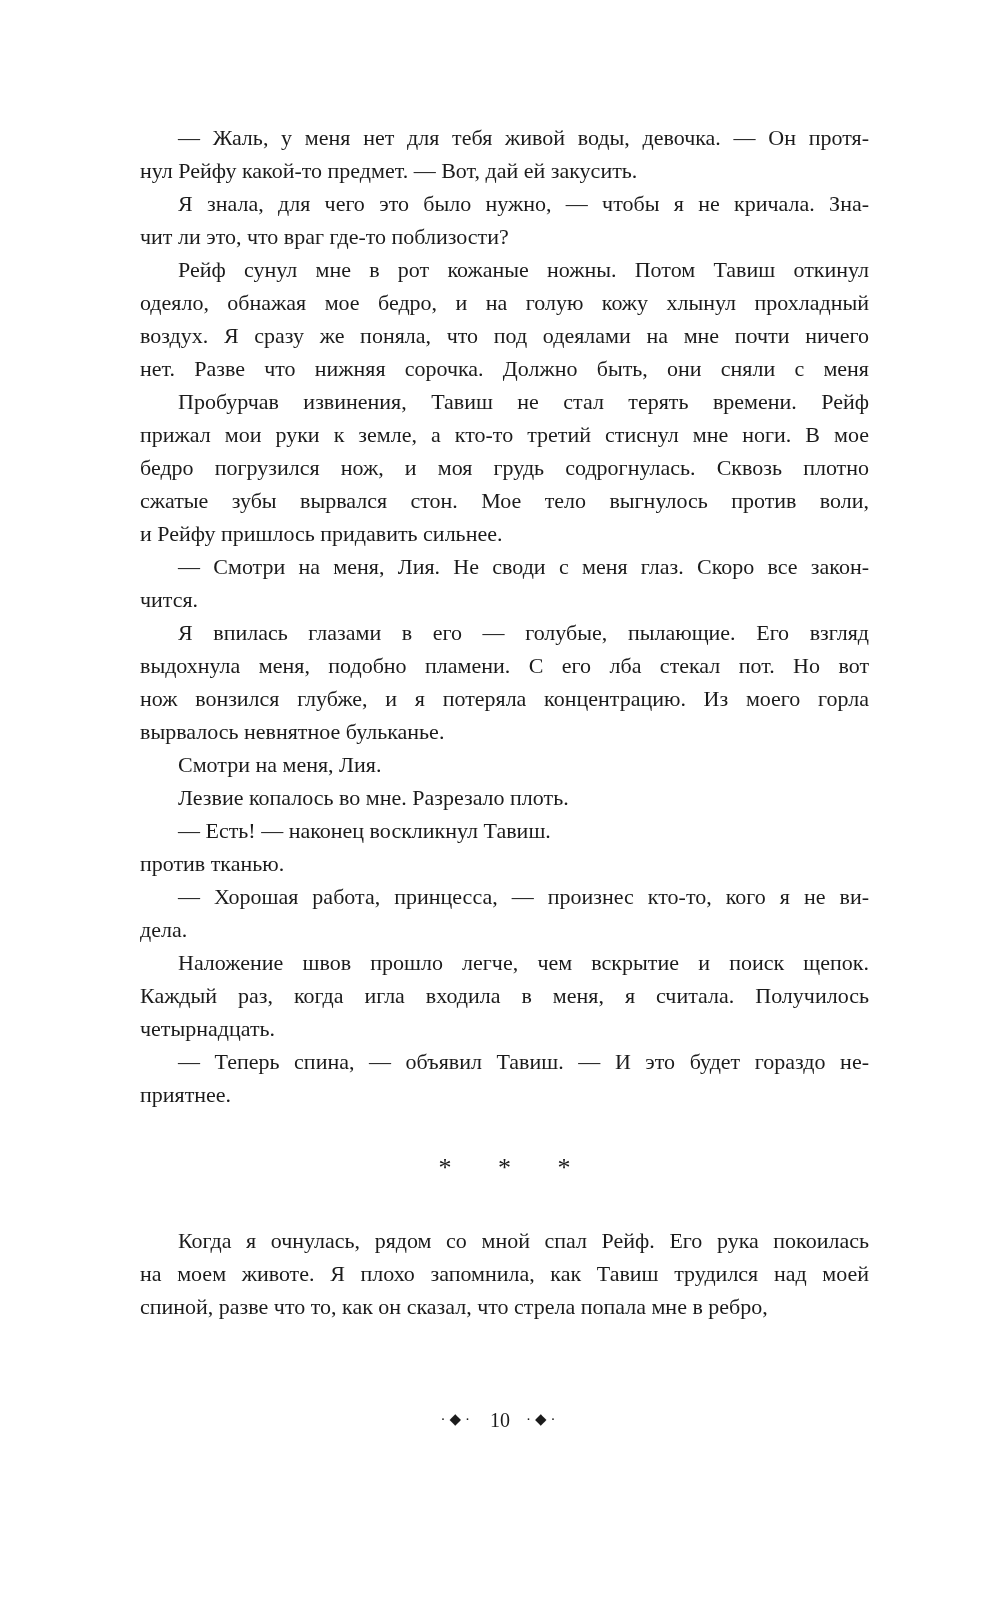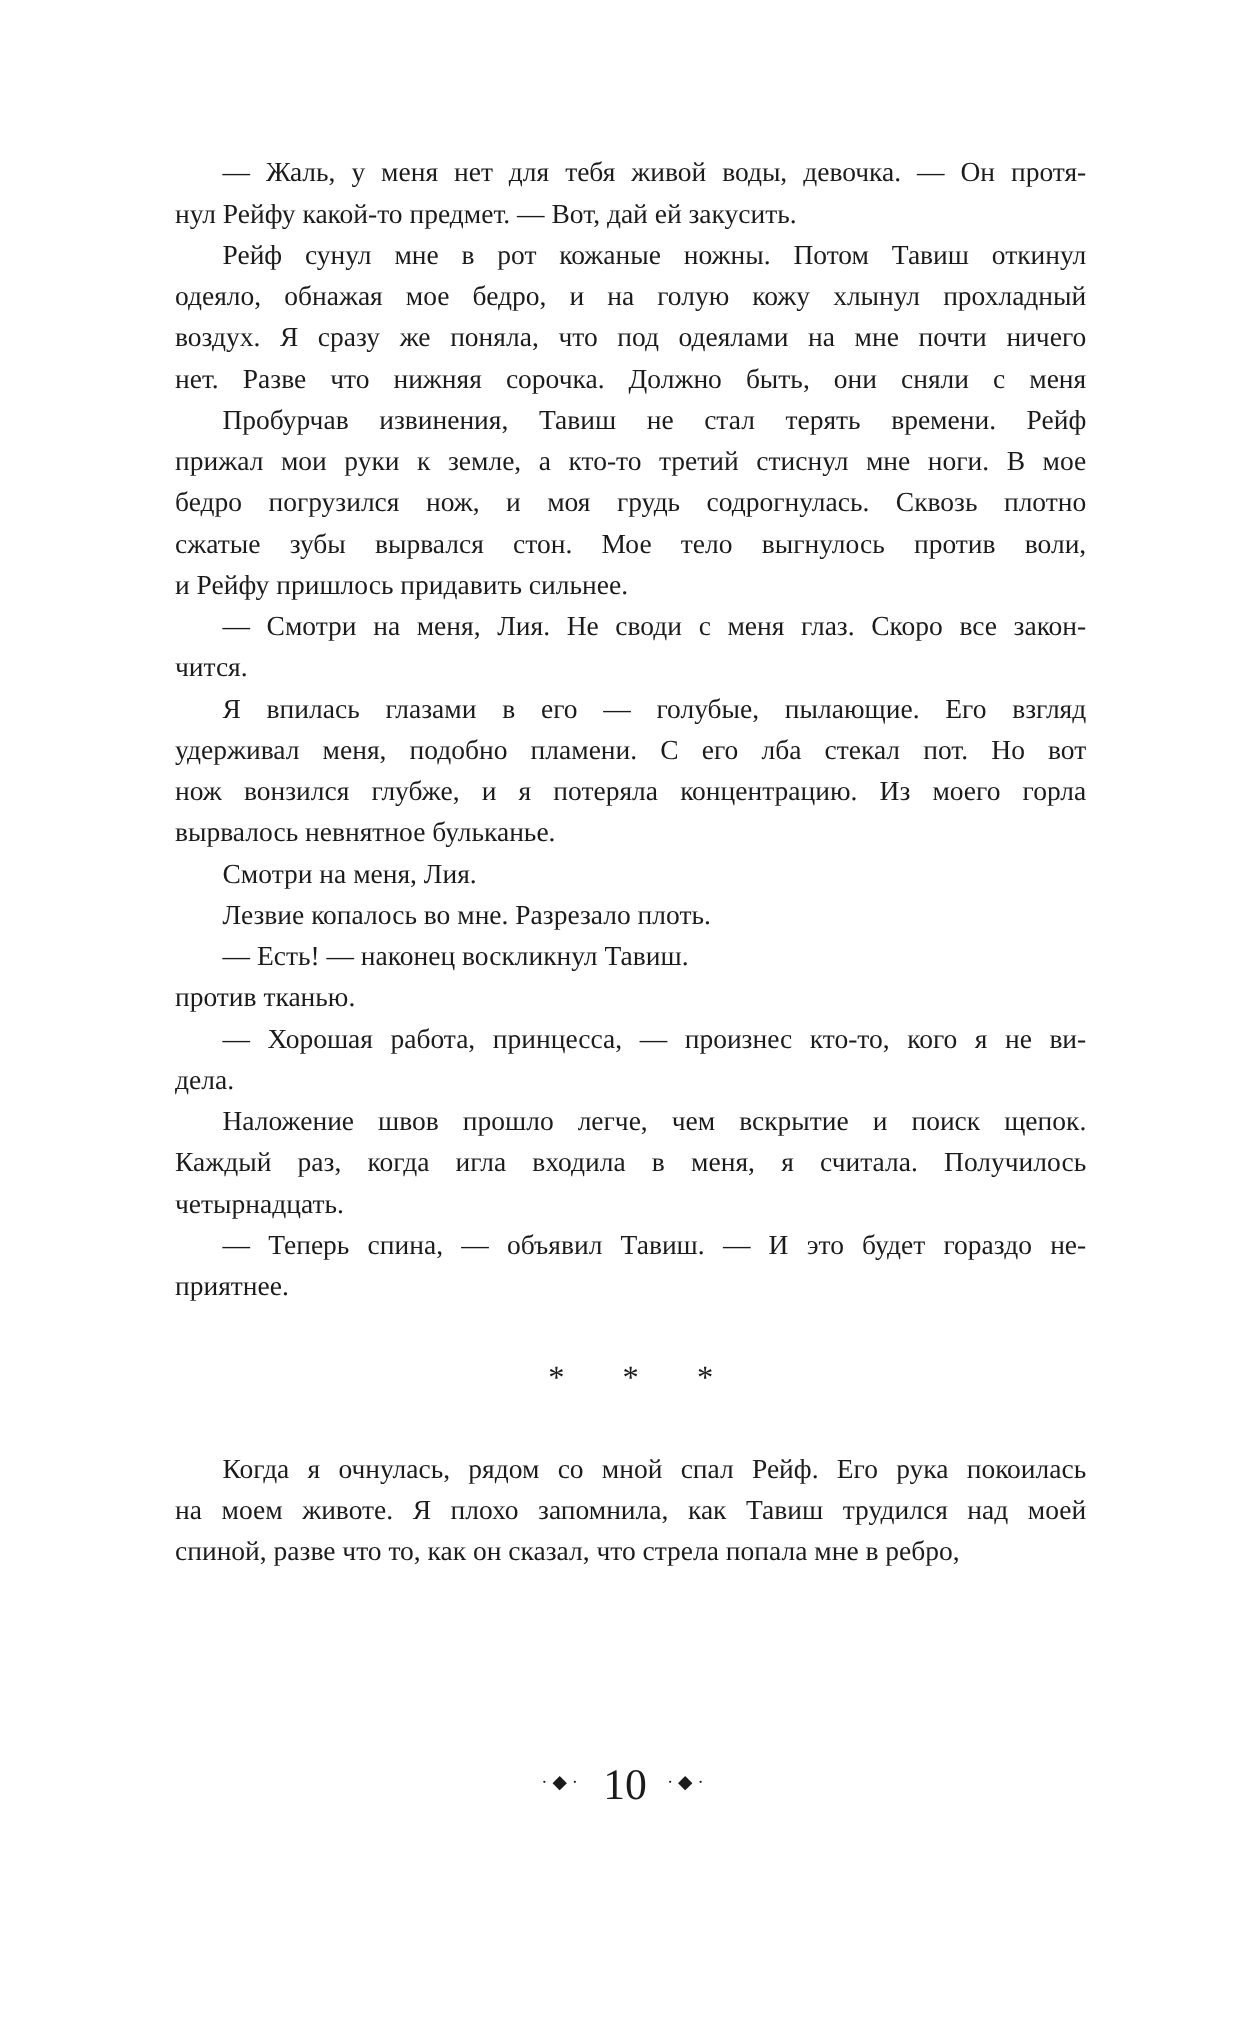--- a/index.html
+++ b/index.html
@@ -52,21 +52,21 @@
     position: absolute;
     top: 1410px;
     left: 0;
     width: 1000px;
     display: flex;
     justify-content: center;
     align-items: center;
     gap: 16px;
   }
   .page-number {
-    font-size: 35px;
+    font-size: 20px;
     line-height: 1;
     color: #1b1b1b;
   }
   .ornament {
     font-size: 15px;
     letter-spacing: 4px;
     line-height: 1;
     color: #1b1b1b;
     transform: translateY(-1px);
   }
@@ -74,39 +74,43 @@
 </head>
 <body>
 
 <div class="book-page">
   <div class="text-block" id="text-block">
       <div class="paragraph">
         <div class="line first">— Жаль, у меня нет для тебя живой воды, девочка. — Он протя-</div>
         <div class="line last">нул Рейфу какой-то предмет. — Вот, дай ей закусить.</div>
       </div>
       <div class="paragraph">
+        <div class="line first">Я знала, для чего это было нужно, — чтобы я не кричала. Зна-</div>
+        <div class="line last">чит ли это, что враг где-то поблизости?</div>
+      </div>
+      <div class="paragraph">
         <div class="line first">Рейф сунул мне в рот кожаные ножны. Потом Тавиш откинул</div>
         <div class="line">одеяло, обнажая мое бедро, и на голую кожу хлынул прохладный</div>
         <div class="line">воздух. Я сразу же поняла, что под одеялами на мне почти ничего</div>
         <div class="line">нет. Разве что нижняя сорочка. Должно быть, они сняли с меня</div>
       </div>
       <div class="paragraph">
         <div class="line first">Пробурчав извинения, Тавиш не стал терять времени. Рейф</div>
         <div class="line">прижал мои руки к земле, а кто-то третий стиснул мне ноги. В мое</div>
         <div class="line">бедро погрузился нож, и моя грудь содрогнулась. Сквозь плотно</div>
         <div class="line">сжатые зубы вырвался стон. Мое тело выгнулось против воли,</div>
         <div class="line last">и Рейфу пришлось придавить сильнее.</div>
       </div>
       <div class="paragraph">
         <div class="line first">— Смотри на меня, Лия. Не своди с меня глаз. Скоро все закон-</div>
         <div class="line last">чится.</div>
       </div>
       <div class="paragraph">
         <div class="line first">Я впилась глазами в его — голубые, пылающие. Его взгляд</div>
-        <div class="line">удерживал меня, подобно пламени. С его лба стекал пот. Но вот</div>
+        <div class="line">выдохнула меня, подобно пламени. С его лба стекал пот. Но вот</div>
         <div class="line">нож вонзился глубже, и я потеряла концентрацию. Из моего горла</div>
         <div class="line last">вырвалось невнятное бульканье.</div>
       </div>
       <div class="paragraph italic">
         <div class="line first last">Смотри на меня, Лия.</div>
       </div>
       <div class="paragraph">
         <div class="line first last">Лезвие копалось во мне. Разрезало плоть.</div>
       </div>
       <div class="paragraph">

